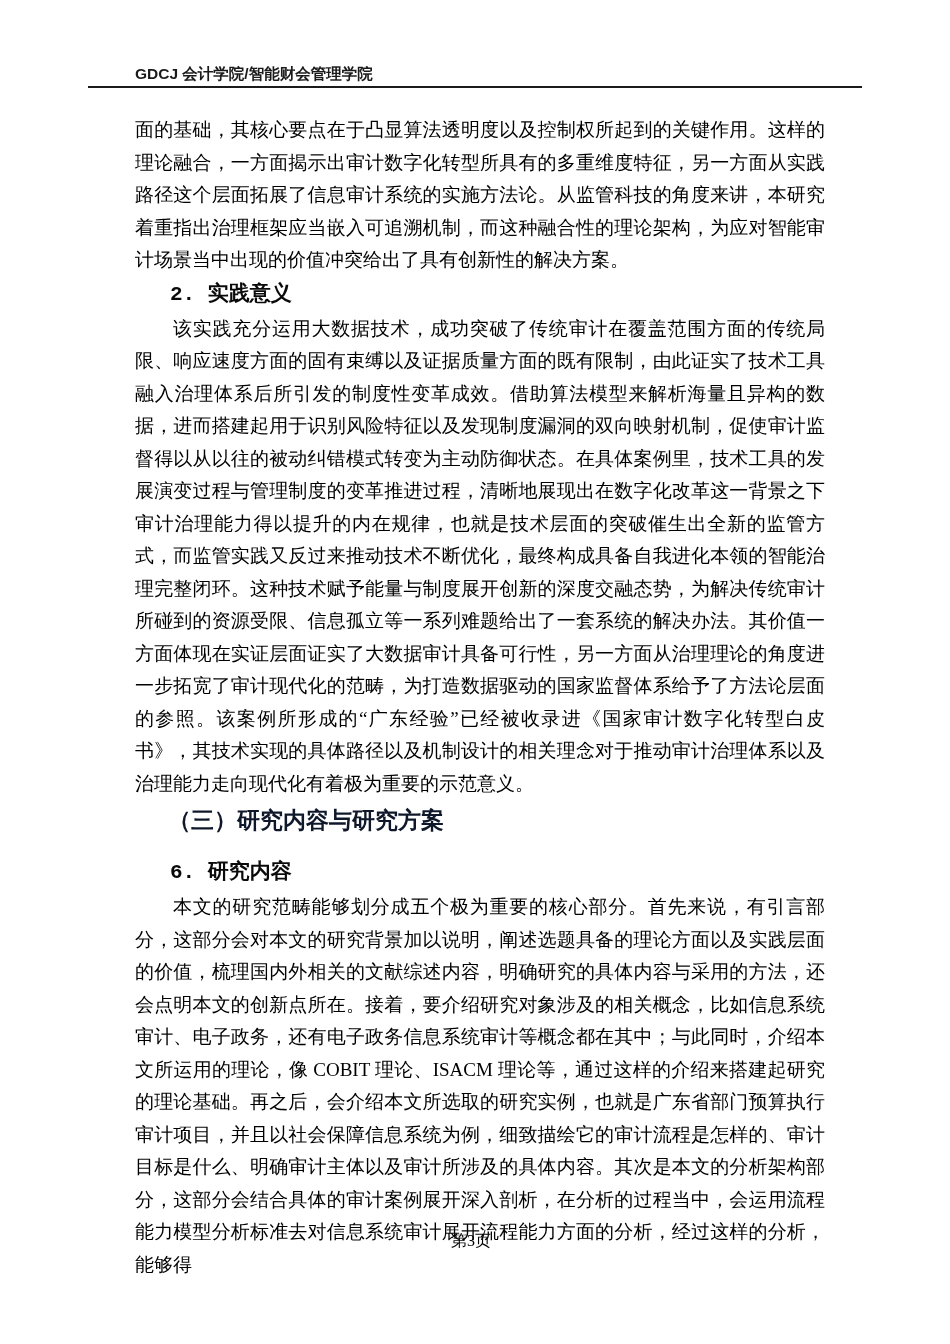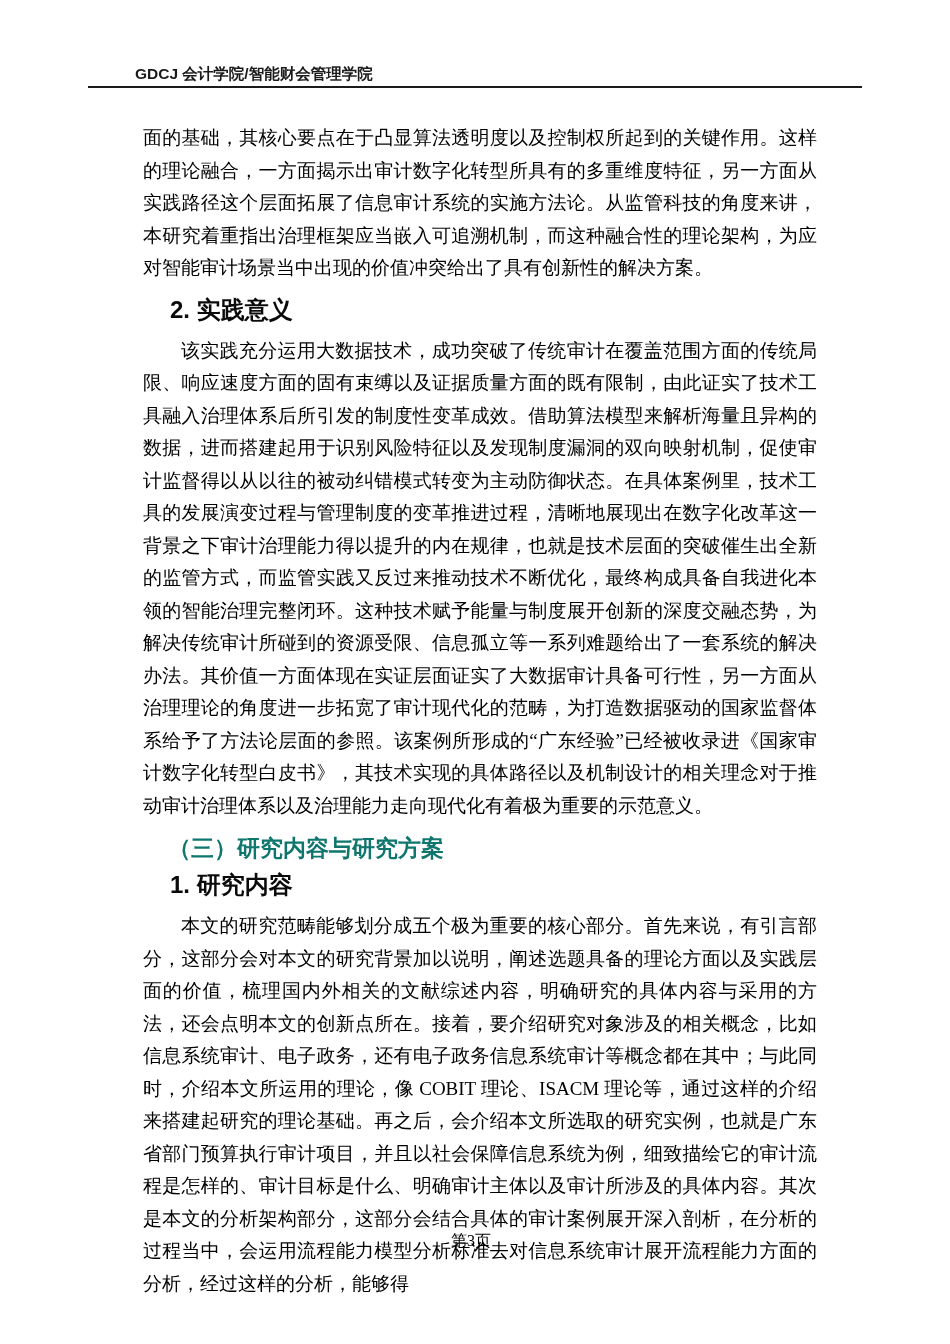--- a/index.html
+++ b/index.html
@@ -41,43 +41,43 @@
   .body-text {
     position: absolute;
     left: 135px;
     top: 114px;
     width: 690px;
     font-size: 19px;
     line-height: 32.5px;
     text-align: justify;
   }
   .para {
-    margin: 8px;
+    margin: 0;
     text-indent: 2em;
   }
   .para.no-indent {
     text-indent: 0;
   }
   .h-sub {
-    font-family: Liberation Sans, sans-serif;
+    font-family: Liberation Mono, monospace;
     font-weight: 700;
-    font-size: 24px;
+    font-size: 21px;
     line-height: 34px;
     margin: 1px 0 1px 35px;
     text-align: left;
     color: #0a0a0a;
   }
   .h-section {
     font-family: "Liberation Sans", sans-serif;
     font-weight: 700;
     font-size: 23px;
     line-height: 36px;
-    margin: 2px 0 2px 33px;
+    margin: 2px 0 18px 33px;
     text-align: left;
-    color: #0f766e;
+    color: #0f172a;
   }
   .footer {
     position: absolute;
     left: 0;
     right: 8px;
     top: 1231px;
     text-align: center;
     font-size: 16px;
     color: #000000;
   }
@@ -94,20 +94,20 @@
 
   <div class="body-text">
     <p class="para no-indent">面的基础，其核心要点在于凸显算法透明度以及控制权所起到的关键作用。这样的理论融合，一方面揭示出审计数字化转型所具有的多重维度特征，另一方面从实践路径这个层面拓展了信息审计系统的实施方法论。从监管科技的角度来讲，本研究着重指出治理框架应当嵌入可追溯机制，而这种融合性的理论架构，为应对智能审计场景当中出现的价值冲突给出了具有创新性的解决方案。</p>
 
     <div class="h-sub">2. 实践意义</div>
 
     <p class="para">该实践充分运用大数据技术，成功突破了传统审计在覆盖范围方面的传统局限、响应速度方面的固有束缚以及证据质量方面的既有限制，由此证实了技术工具融入治理体系后所引发的制度性变革成效。借助算法模型来解析海量且异构的数据，进而搭建起用于识别风险特征以及发现制度漏洞的双向映射机制，促使审计监督得以从以往的被动纠错模式转变为主动防御状态。在具体案例里，技术工具的发展演变过程与管理制度的变革推进过程，清晰地展现出在数字化改革这一背景之下审计治理能力得以提升的内在规律，也就是技术层面的突破催生出全新的监管方式，而监管实践又反过来推动技术不断优化，最终构成具备自我进化本领的智能治理完整闭环。这种技术赋予能量与制度展开创新的深度交融态势，为解决传统审计所碰到的资源受限、信息孤立等一系列难题给出了一套系统的解决办法。其价值一方面体现在实证层面证实了大数据审计具备可行性，另一方面从治理理论的角度进一步拓宽了审计现代化的范畴，为打造数据驱动的国家监督体系给予了方法论层面的参照。该案例所形成的“广东经验”已经被收录进《国家审计数字化转型白皮书》，其技术实现的具体路径以及机制设计的相关理念对于推动审计治理体系以及治理能力走向现代化有着极为重要的示范意义。</p>
 
     <div class="h-section">（三）研究内容与研究方案</div>
 
-    <div class="h-sub">1. 研究内容</div>
+    <div class="h-sub">6. 研究内容</div>
 
     <p class="para">本文的研究范畴能够划分成五个极为重要的核心部分。首先来说，有引言部分，这部分会对本文的研究背景加以说明，阐述选题具备的理论方面以及实践层面的价值，梳理国内外相关的文献综述内容，明确研究的具体内容与采用的方法，还会点明本文的创新点所在。接着，要介绍研究对象涉及的相关概念，比如信息系统审计、电子政务，还有电子政务信息系统审计等概念都在其中；与此同时，介绍本文所运用的理论，像 COBIT 理论、ISACM 理论等，通过这样的介绍来搭建起研究的理论基础。再之后，会介绍本文所选取的研究实例，也就是广东省部门预算执行审计项目，并且以社会保障信息系统为例，细致描绘它的审计流程是怎样的、审计目标是什么、明确审计主体以及审计所涉及的具体内容。其次是本文的分析架构部分，这部分会结合具体的审计案例展开深入剖析，在分析的过程当中，会运用流程能力模型分析标准去对信息系统审计展开流程能力方面的分析，经过这样的分析，能够得</p>
   </div>
 
   <div class="footer">第3页</div>
 
 </div>
 
 </body></html>

